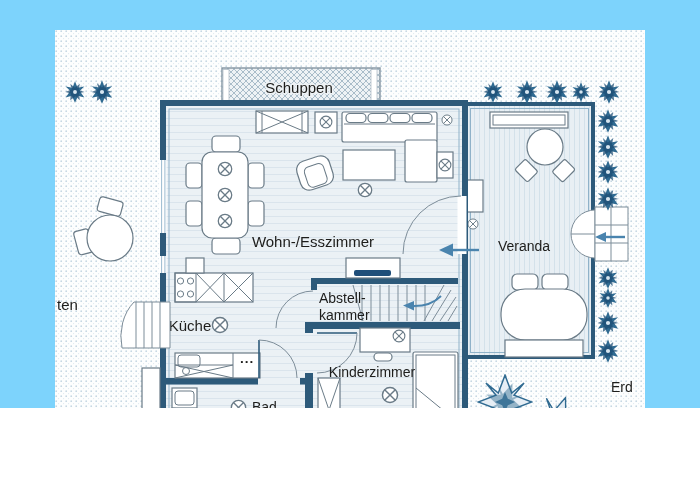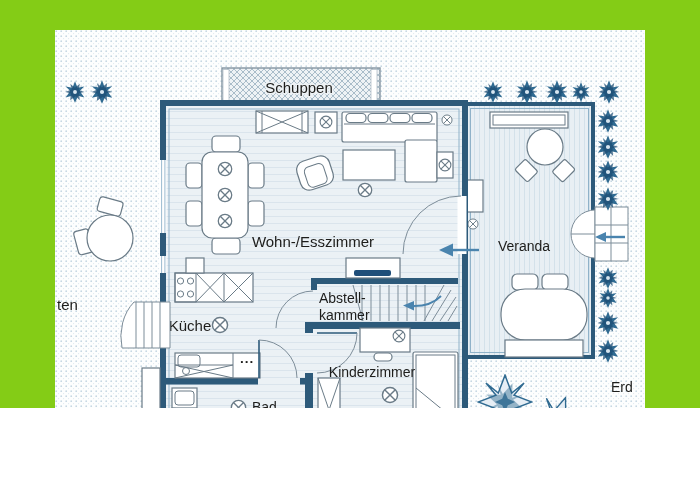--- a/index.html
+++ b/index.html
@@ -1,16 +1,16 @@
 <!DOCTYPE html>
 <html style="--wall: #2d5a7a; --wall-accent: #8fb2c9; --floor: #ebf1f5; --floor-line: #dae4ec; --veranda-floor: #e8eff4; --garden-dot: #c4d6e2; --furniture-outline: #6a7b87; --plant: #2f6a91; --arrow: #4a84ae; --tv: #1f4e79; --hatch: #a9bcc9; --text: #1d1d1b;"><head>
 <meta charset="utf-8">
 <style>
   html,body{margin:0;padding:0;background:#fff;}
-  #stage{position:relative;width:700px;height:408px;background:#84cc16;overflow:hidden;}
+  #stage{position:relative;width:700px;height:408px;background:#7dd3fc;overflow:hidden;}
   svg{display:block;}
   .label{font-family:"Liberation Sans",sans-serif;fill:var(--text,#1d1d1b);font-size:15px;}
   .s14{font-size:14px;}
   .s13{font-size:13.5px;}
   .halo{paint-order:stroke;stroke:#eef2f5;stroke-width:3px;stroke-linejoin:round;}
   .wallfill{fill:var(--wall,#2d5a7a);}
   .wallstroke{stroke:var(--wall,#2d5a7a);fill:none;}
   .accent{stroke:var(--wall-accent,#8fb2c9);fill:none;stroke-width:1;}
   .furn{fill:#ffffff;stroke:var(--furniture-outline,#6a7b87);stroke-width:1.2;}
   .furnln{fill:none;stroke:var(--furniture-outline,#6a7b87);stroke-width:1;}

